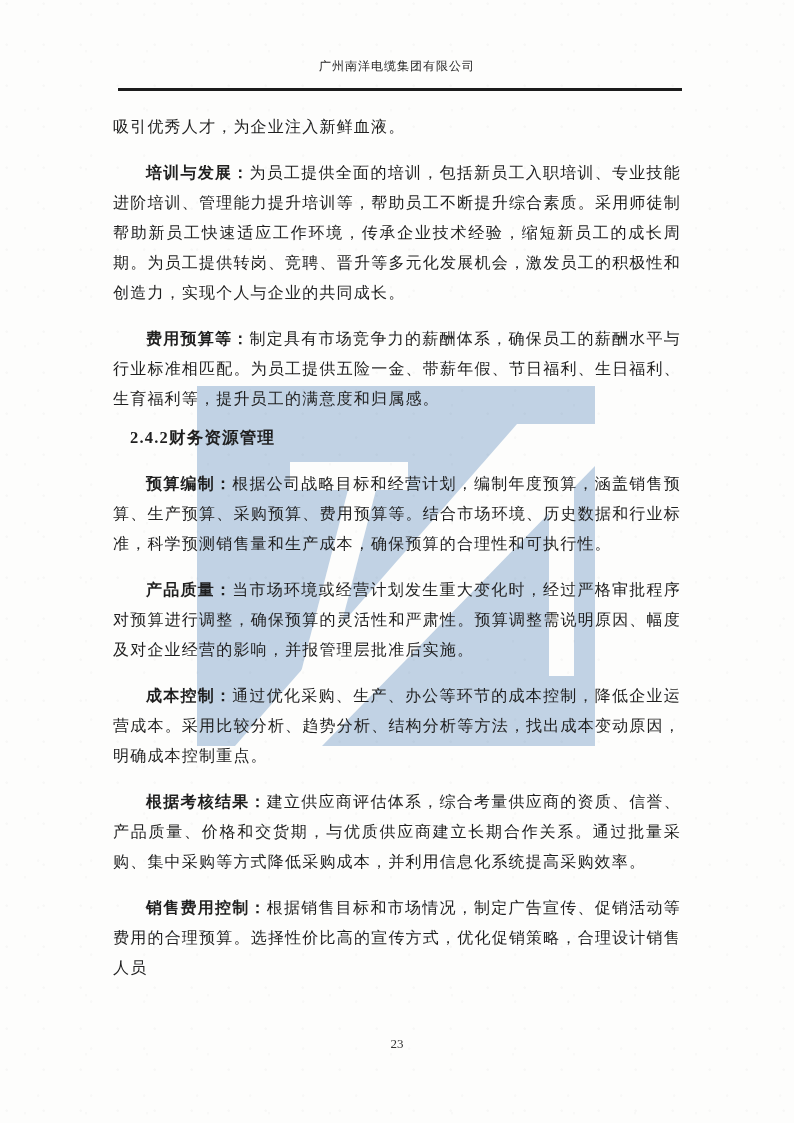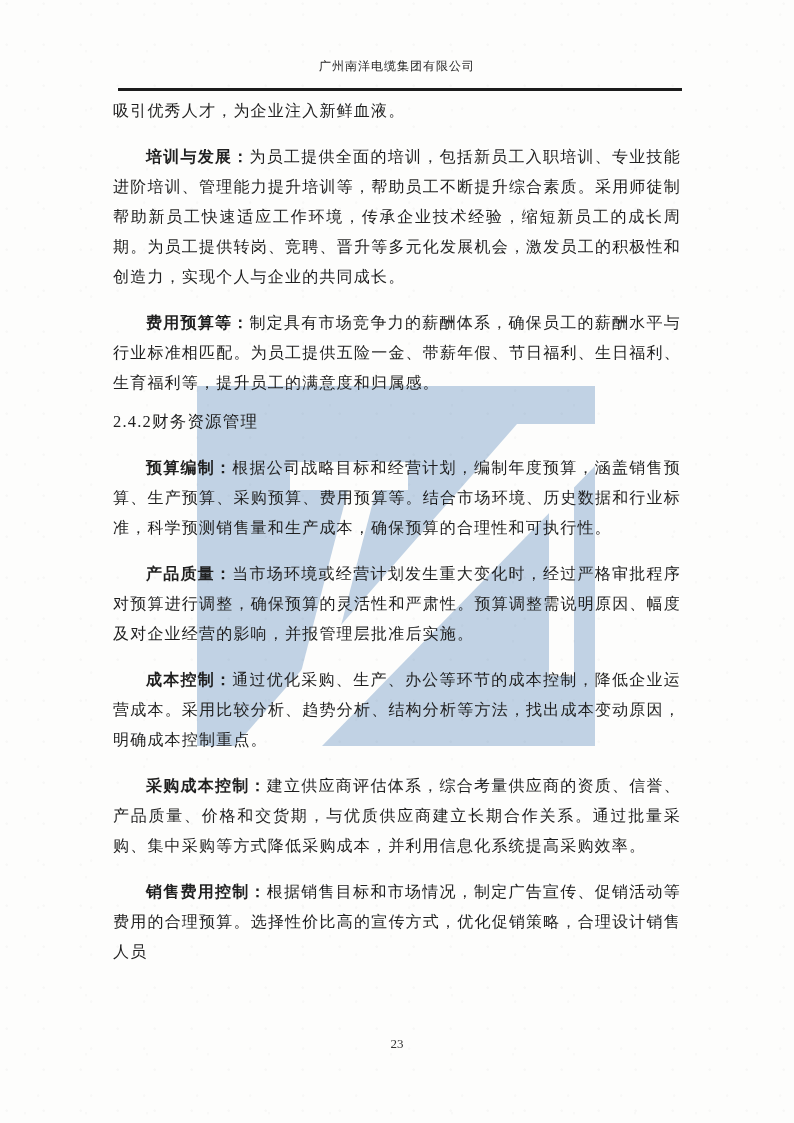--- a/index.html
+++ b/index.html
@@ -36,24 +36,24 @@
     z-index:0;
   }
   .body-text{
     position:absolute;left:113px;top:96px;width:568px;
     z-index:1;
     font-size:16px;line-height:30px;letter-spacing:1.2px;
     text-align:justify;text-justify:inter-ideograph;
   }
   .para{margin:16px 0 3px 0;text-indent:33px;}
   .para .run-label{font-weight:bold;}
-  .intro{margin:0 0 3px 0;text-indent:0;}
+  .intro{margin:16px 0 3px 0;text-indent:0;}
   .section-heading{
-    margin:9px 0 6px 0;text-indent:0;
-    font-weight:normal;font-size:16.5px;
+    margin:9px 0 6px 17px;text-indent:0;
+    font-weight:bold;font-size:16.5px;
   }
   .page-number{
     position:absolute;left:0;right:0;top:1036px;
     text-align:center;font-size:13px;color:#333;
   }
 </style>
 </head>
 <body>
 
 <div class="page">
@@ -94,21 +94,21 @@
 
     <p class="para">
       <span class="run-label">产品质量：</span><span>当市场环境或经营计划发生重大变化时，经过严格审批程序对预算进行调整，确保预算的灵活性和严肃性。预算调整需说明原因、幅度及对企业经营的影响，并报管理层批准后实施。</span>
     </p>
 
     <p class="para">
       <span class="run-label">成本控制：</span><span>通过优化采购、生产、办公等环节的成本控制，降低企业运营成本。采用比较分析、趋势分析、结构分析等方法，找出成本变动原因，明确成本控制重点。</span>
     </p>
 
     <p class="para">
-      <span class="run-label">采购成本控制：</span><span>建立供应商评估体系，综合考量供应商的资质、信誉、产品质量、价格和交货期，与优质供应商建立长期合作关系。通过批量采购、集中采购等方式降低采购成本，并利用信息化系统提高采购效率。</span>
+      <span class="run-label">根据考核结果：</span><span>建立供应商评估体系，综合考量供应商的资质、信誉、产品质量、价格和交货期，与优质供应商建立长期合作关系。通过批量采购、集中采购等方式降低采购成本，并利用信息化系统提高采购效率。</span>
     </p>
 
     <p class="para">
       <span class="run-label">销售费用控制：</span><span>根据销售目标和市场情况，制定广告宣传、促销活动等费用的合理预算。选择性价比高的宣传方式，优化促销策略，合理设计销售人员</span>
     </p>
 
   </div>
 
   <div class="page-number">23</div>
 

